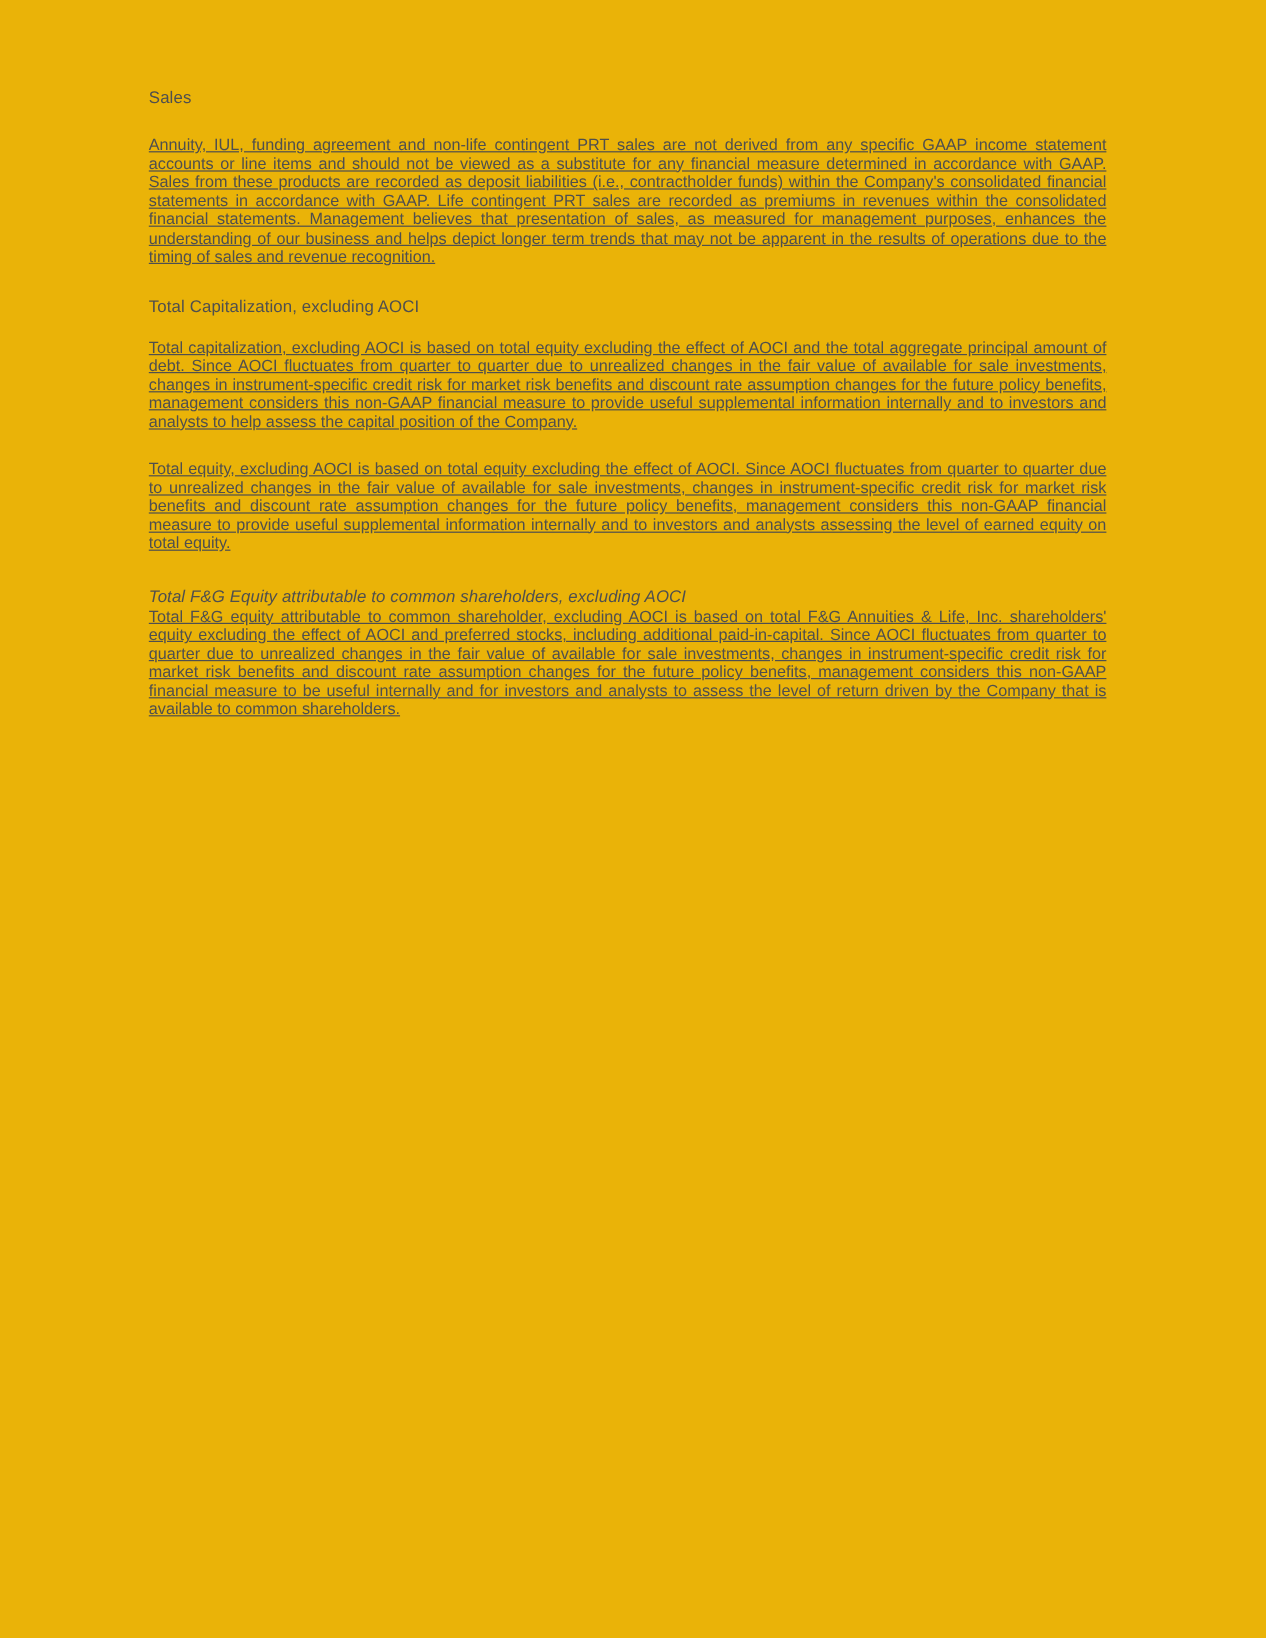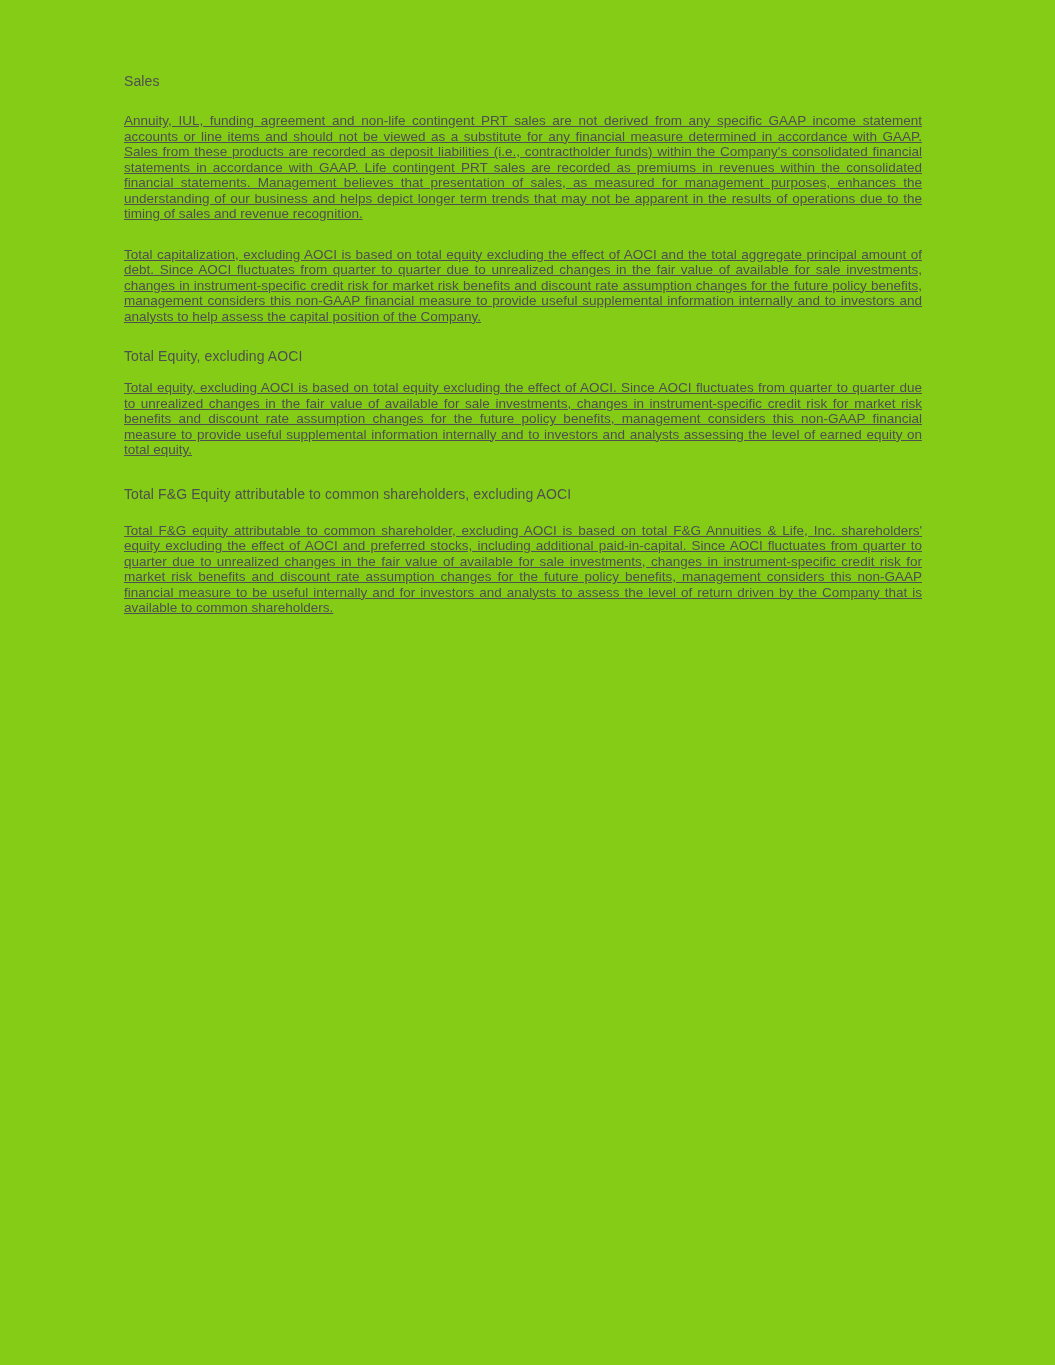--- a/index.html
+++ b/index.html
@@ -6,21 +6,21 @@
   html, body {
     width: 1055px;
     height: 1365px;
     background: #ffffff;
     font-family: "Liberation Sans", "DejaVu Sans", sans-serif;
   }
   .page {
     position: relative;
     width: 1055px;
     height: 1365px;
-    background: #84cc16;
+    background: #eab308;
     overflow: hidden;
   }
   .content {
     position: absolute;
     top: 73px;
     left: 124px;
     width: 798px;
     color: #4f4f4f;
   }
   .heading {
@@ -39,34 +39,34 @@
     text-justify: inter-word;
     text-decoration: underline;
   }
   
   .h-sales   { margin-bottom: 24px; }
   .p-sales   { margin-bottom: 25px; }
   .h-cap     { margin-bottom: 19px; }
   .p-cap     { margin-bottom: 24px; }
   .h-equity  { margin-bottom: 16px; }
   .p-equity  { margin-bottom: 28px; }
-  .h-fg      { margin-bottom: 21px; }
+  .h-fg      { margin-bottom: 1px; font-style: italic; }
   .p-fg      { margin-bottom: 0; }
 </style>
 </head>
 <body>
 
 <div class="page">
   <div class="content">
 
     <div class="heading h-sales">Sales</div>
     <div class="para p-sales">Annuity, IUL, funding agreement and non-life contingent PRT sales are not derived from any specific GAAP income statement accounts or line items and should not be viewed as a substitute for any financial measure determined in accordance with GAAP. Sales from these products are recorded as deposit liabilities (i.e., contractholder funds) within the Company's consolidated financial statements in accordance with GAAP.  Life contingent PRT sales are recorded as premiums in revenues within the consolidated financial statements. Management believes that presentation of sales, as measured for management purposes, enhances the understanding of our business and helps depict longer term trends that may not be apparent in the results of operations due to the timing of sales and revenue recognition.</div>
 
+    <div class="heading h-cap">Total Capitalization, excluding AOCI</div>
     <div class="para p-cap">Total capitalization, excluding AOCI is based on total equity excluding the effect of AOCI and the total aggregate principal amount of debt.  Since AOCI fluctuates from quarter to quarter due to unrealized changes in the fair value of available for sale investments, changes in instrument-specific credit risk for market risk benefits and discount rate assumption changes for the future policy benefits, management considers this non-GAAP financial measure to provide useful supplemental information internally and to investors and analysts to help assess the capital position of the Company.</div>
 
-    <div class="heading h-equity">Total Equity, excluding AOCI</div>
     <div class="para p-equity">Total equity, excluding AOCI is based on total equity excluding the effect of AOCI. Since AOCI fluctuates from quarter to quarter due to unrealized changes in the fair value of available for sale investments, changes in instrument-specific credit risk for market risk benefits and discount rate assumption changes for the future policy benefits, management considers this non-GAAP financial measure to provide useful supplemental information internally and to investors and analysts assessing the level of earned equity on total equity.</div>
 
     <div class="heading h-fg">Total F&amp;G Equity attributable to common shareholders, excluding AOCI</div>
     <div class="para p-fg">Total F&amp;G equity attributable to common shareholder, excluding AOCI is based on total F&amp;G Annuities &amp; Life, Inc. shareholders' equity excluding the effect of AOCI and preferred stocks, including additional paid-in-capital. Since AOCI fluctuates from quarter to quarter due to unrealized changes in the fair value of available for sale investments, changes in instrument-specific credit risk for market risk benefits and discount rate assumption changes for the future policy benefits, management considers this non-GAAP financial measure to be useful internally and for investors and analysts to assess the level of return driven by the Company that is available to common shareholders.</div>
 
   </div>
 </div>
 
 </body></html>

